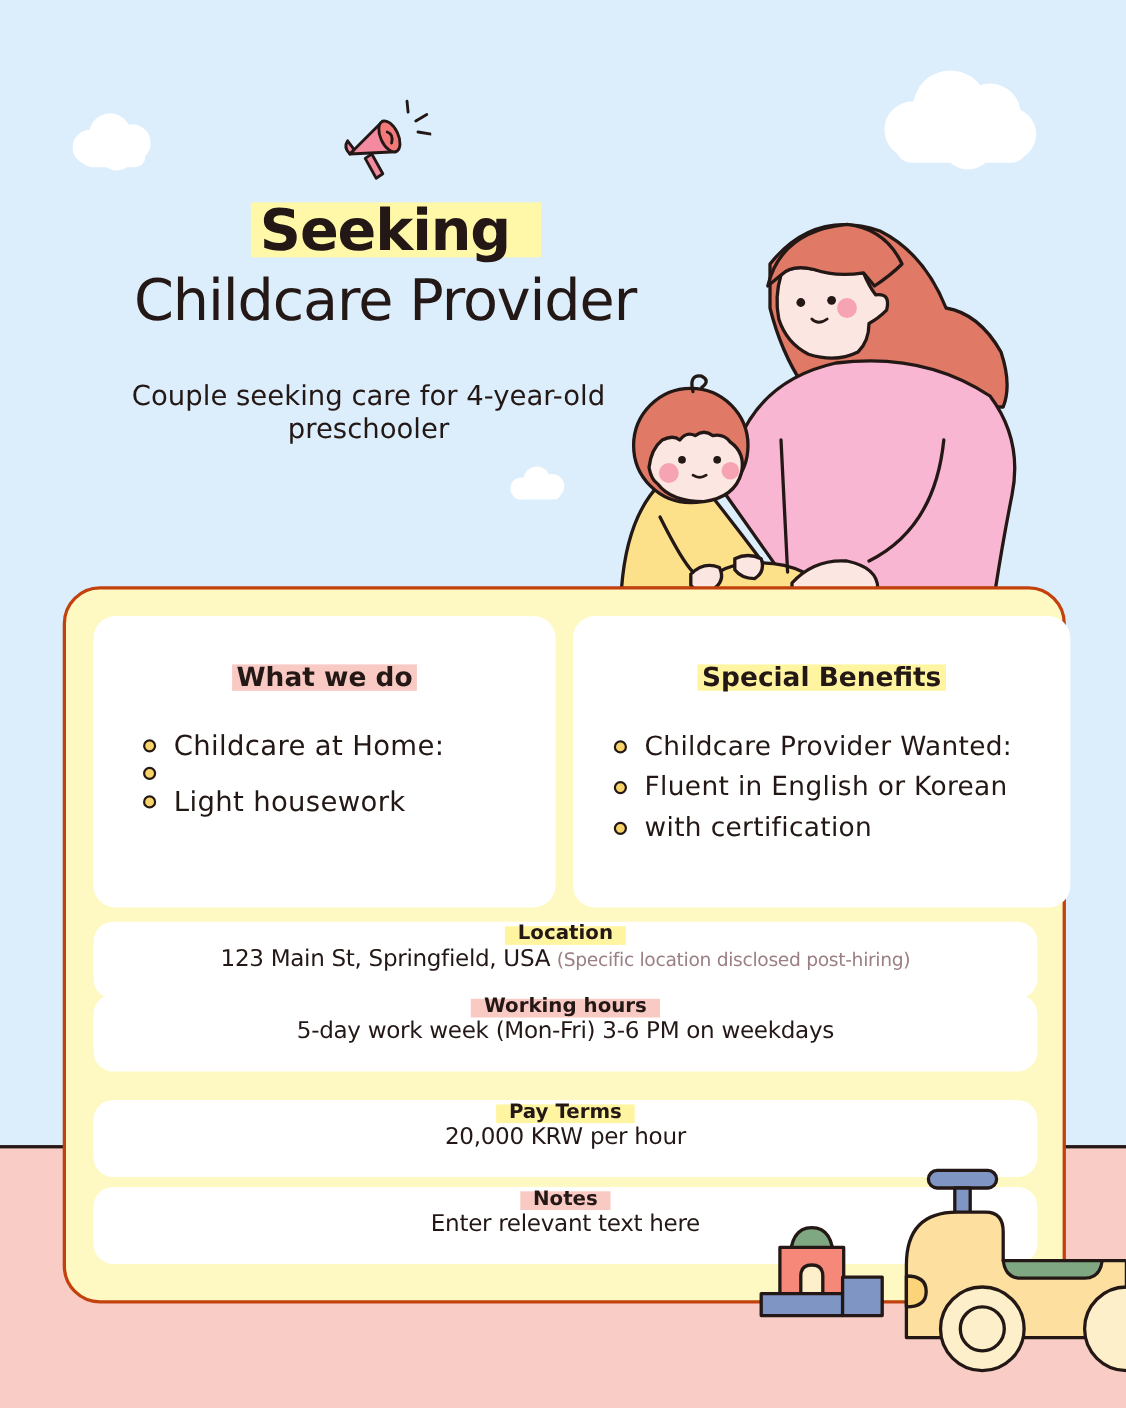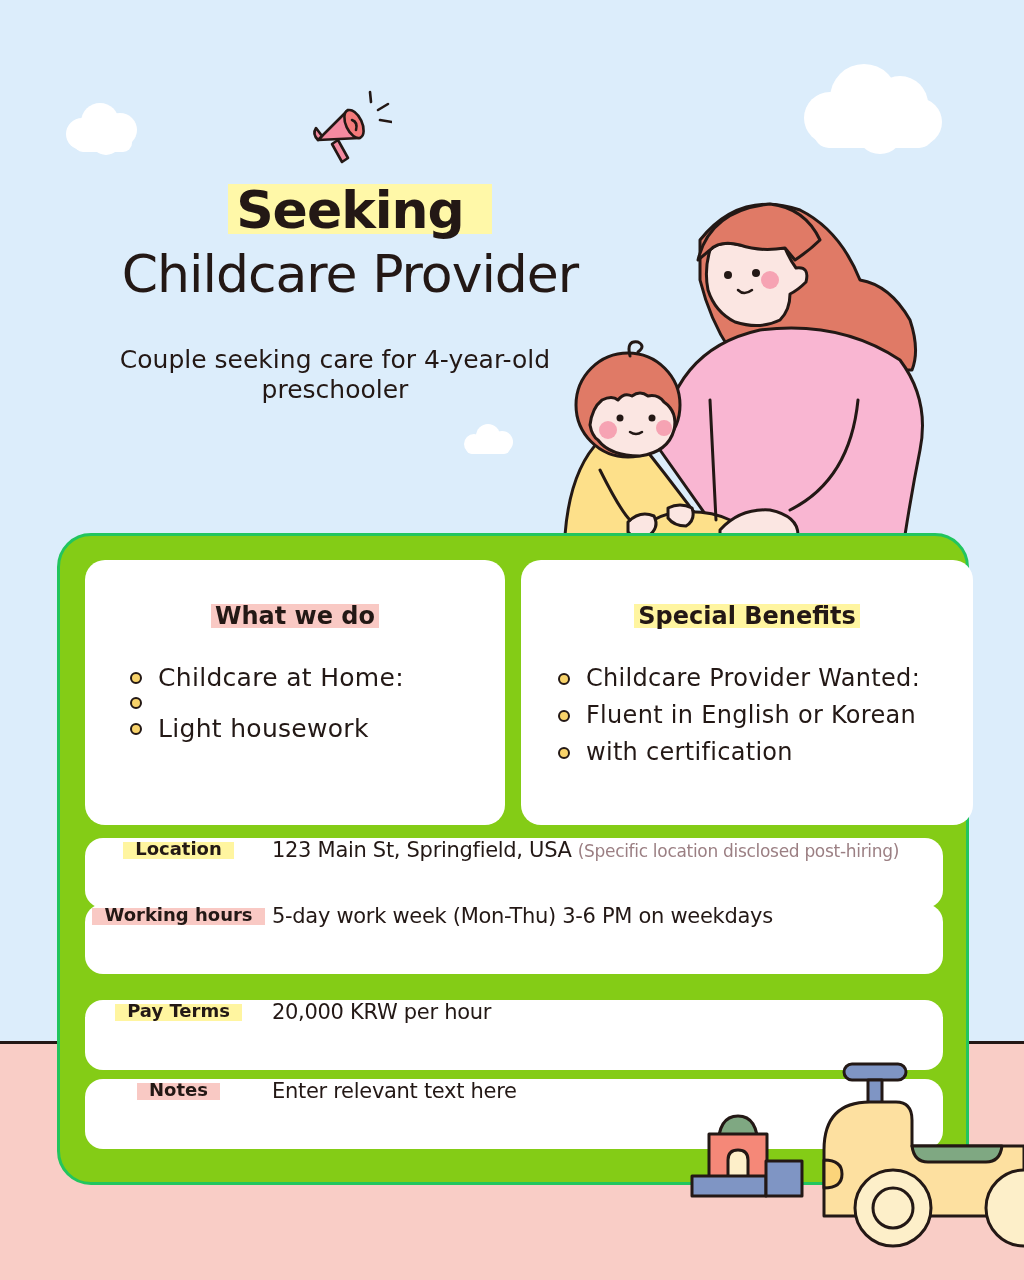--- a/index.html
+++ b/index.html
@@ -31,21 +31,21 @@
   }
   .subtitle {
     position: absolute; left: 110px; top: 345px; width: 450px; text-align: center;
     font-size: 25px; line-height: 30px; color: #231815;
   }
 
   .illustration { position: absolute; left: 540px; top: 190px; width: 420px; height: 380px; }
 
   .card {
     position: absolute; left: 57px; top: 533px; width: 912px; height: 652px;
-    background: #84cc16; border: 3px solid #22c55e; border-radius: 34px;
+    background: #fef9c3; border: 3px solid #c2410c; border-radius: 34px;
   }
   .panel {
     position: absolute; background: #ffffff; border-radius: 20px;
   }
   .panel-what { left: 25px; top: 24px; width: 420px; height: 265px; }
   .panel-benefits { left: 461px; top: 24px; width: 452px; height: 265px; }
   .panel-title {
     position: absolute; top: 42px; left: 0; right: 0; text-align: center;
     font-weight: bold; font-size: 24px; line-height: 28px;
   }
@@ -61,21 +61,21 @@
     display: flex; align-items: center; font-size: 25px; line-height: 39px; letter-spacing: 0.3px;
   }
   .panel-benefits .bullets li { line-height: 37px; font-size: 24px; }
   .bullet-dot {
     width: 12px; height: 12px; border-radius: 50%; border: 2.5px solid #231815; background: #f8d36a;
     margin-right: 16px; flex-shrink: 0;
   }
 
   .row {
     position: absolute; left: 25px; width: 858px; height: 70px; background: #ffffff; border-radius: 18px;
-    display: flex; 
+    display: flex; align-items: center; flex-direction: column;
   }
   .row-label {
     width: 187px; text-align: center; font-weight: bold; font-size: 18px;
   }
   .row-label span { position: relative; padding: 0 4px; display: inline-block; }
   .row-label span::before {
     content: ""; position: absolute; left: -8px; right: -8px; top: 4px; bottom: 0; background: var(--hl); z-index: 0;
   }
   .row-label span b { position: relative; z-index: 1; }
   .row-value { font-size: 21px; color: #231815; white-space: nowrap; letter-spacing: -0.3px; }
@@ -225,21 +225,21 @@
     </ul>
   </div>
 
   <div class="row" style="top:302px">
     <div class="row-label"><span style="--hl:#fff5a0"><b>Location</b></span></div>
     <div class="row-value"><span>123 Main St, Springfield, USA</span><span class="row-note">(Specific location disclosed post-hiring)</span></div>
   </div>
 
   <div class="row" style="top:368px">
     <div class="row-label"><span style="--hl:#f9c9c4"><b>Working hours</b></span></div>
-    <div class="row-value">5-day work week (Mon-Thu) 3-6 PM on weekdays</div>
+    <div class="row-value">5-day work week (Mon-Fri) 3-6 PM on weekdays</div>
   </div>
 
   <div class="row" style="top:464px">
     <div class="row-label"><span style="--hl:#fff5a0"><b>Pay Terms</b></span></div>
     <div class="row-value">20,000 KRW per hour</div>
   </div>
 
   <div class="row" style="top:543px">
     <div class="row-label"><span style="--hl:#f9c9c4"><b>Notes</b></span></div>
     <div class="row-value">Enter relevant text here</div>

